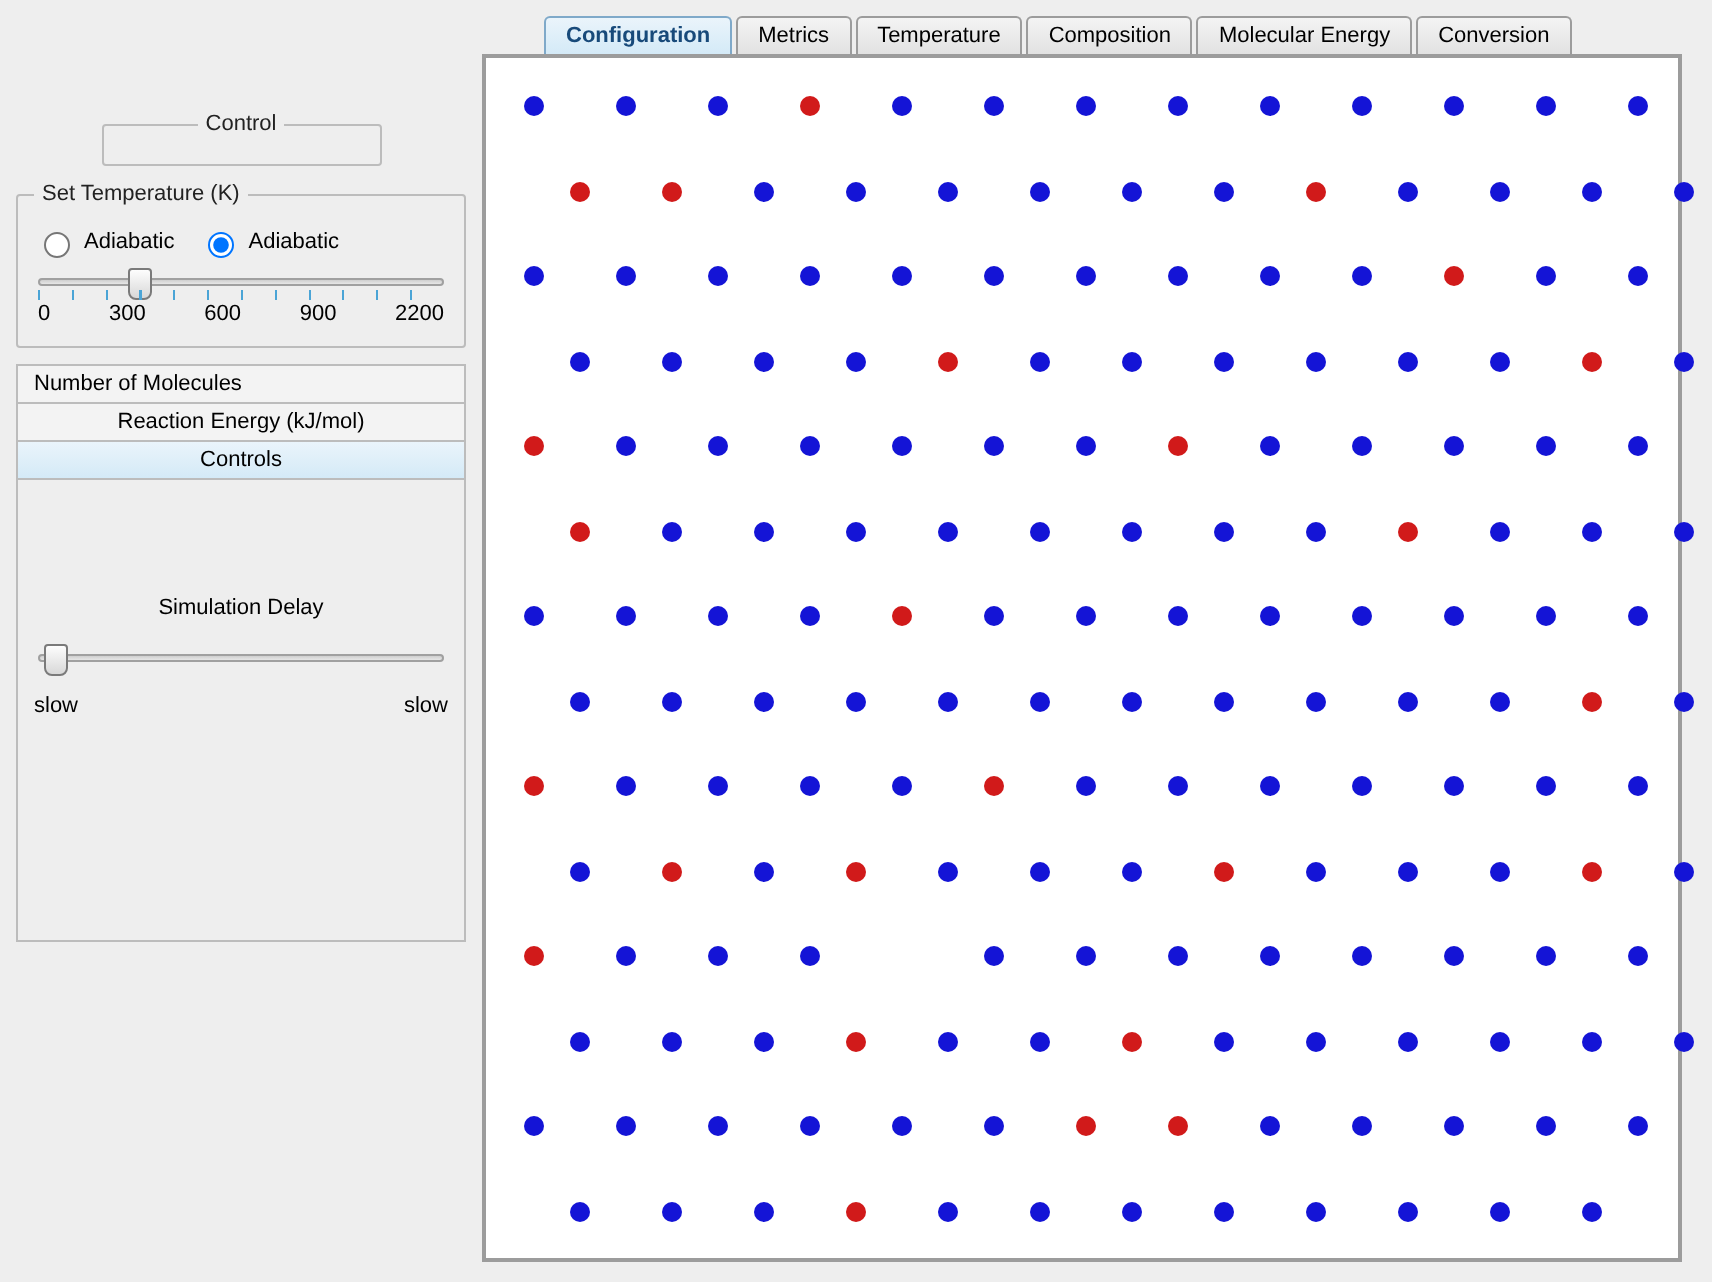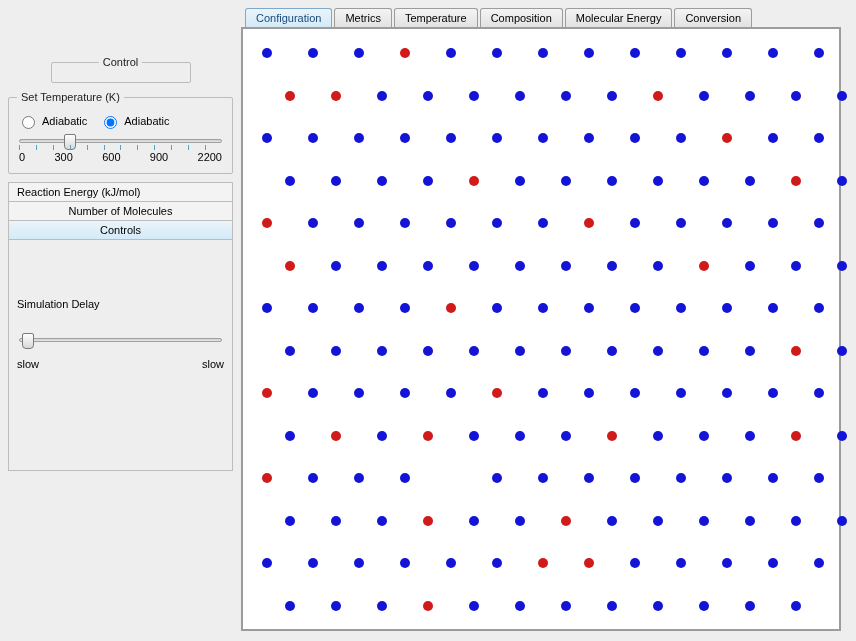--- a/index.html
+++ b/index.html
@@ -107,43 +107,44 @@
     text-align:center;
     font-weight: normal;
   }
   .stack-body {
     padding: 10px 8px 8px 8px;
     min-height: 230px;
     background:#eeeeee;
   }
 
   .delay-group { margin-top: 48px; }
-  .delay-label { margin-bottom:24px; }
+  .delay-label { text-align:center; margin-bottom:13px; }
   .delay-ends { display:flex; justify-content: space-between; margin-top:14px; font-size:11px; }
 
   
   .tabbar {
     display:flex;
     gap:2px;
     padding-left:4px;
   }
   .tab {
     border:1px solid #9c9c9c;
     border-bottom:none;
     border-radius:3px 3px 0 0;
     padding:3px 10px;
     font-size:11px;
     background: linear-gradient(#f4f4f4,#e2e2e2);
     cursor:pointer;
   }
   .tab.active {
     background: linear-gradient(#eaf4fb,#d4eaf7);
-    font-weight:normal;
+    font-weight:bold;
     color:#184a7a;
     border-color:#7fa9c9;
+    margin-left:27px;
   }
   .canvas-frame {
     border:2px solid #9c9c9c;
     background:#fff;
     width: 600px;
     height: 604px;
     position: relative;
   }
   .dot {
     position:absolute;
@@ -185,22 +186,22 @@
             <span>0</span>
             <span>300</span>
             <span>600</span>
             <span>900</span>
             <span>2200</span>
           </div>
       </div>
     </fieldset>
 
     <div class="stack-tabs">
+      <div class="stack-tab">Number of Molecules</div>
       <div class="stack-tab">Reaction Energy (kJ/mol)</div>
-      <div class="stack-tab">Number of Molecules</div>
       <div class="stack-tab selected">Controls</div>
       <div class="stack-body">
         <div class="delay-group">
           <div class="delay-label">Simulation Delay</div>
           <div class="slider-wrap">
             <div class="slider-track">
               <div class="slider-thumb" id="delay-thumb" style="left: 4%;"></div>
             </div>
           </div>
           <div class="delay-ends">

